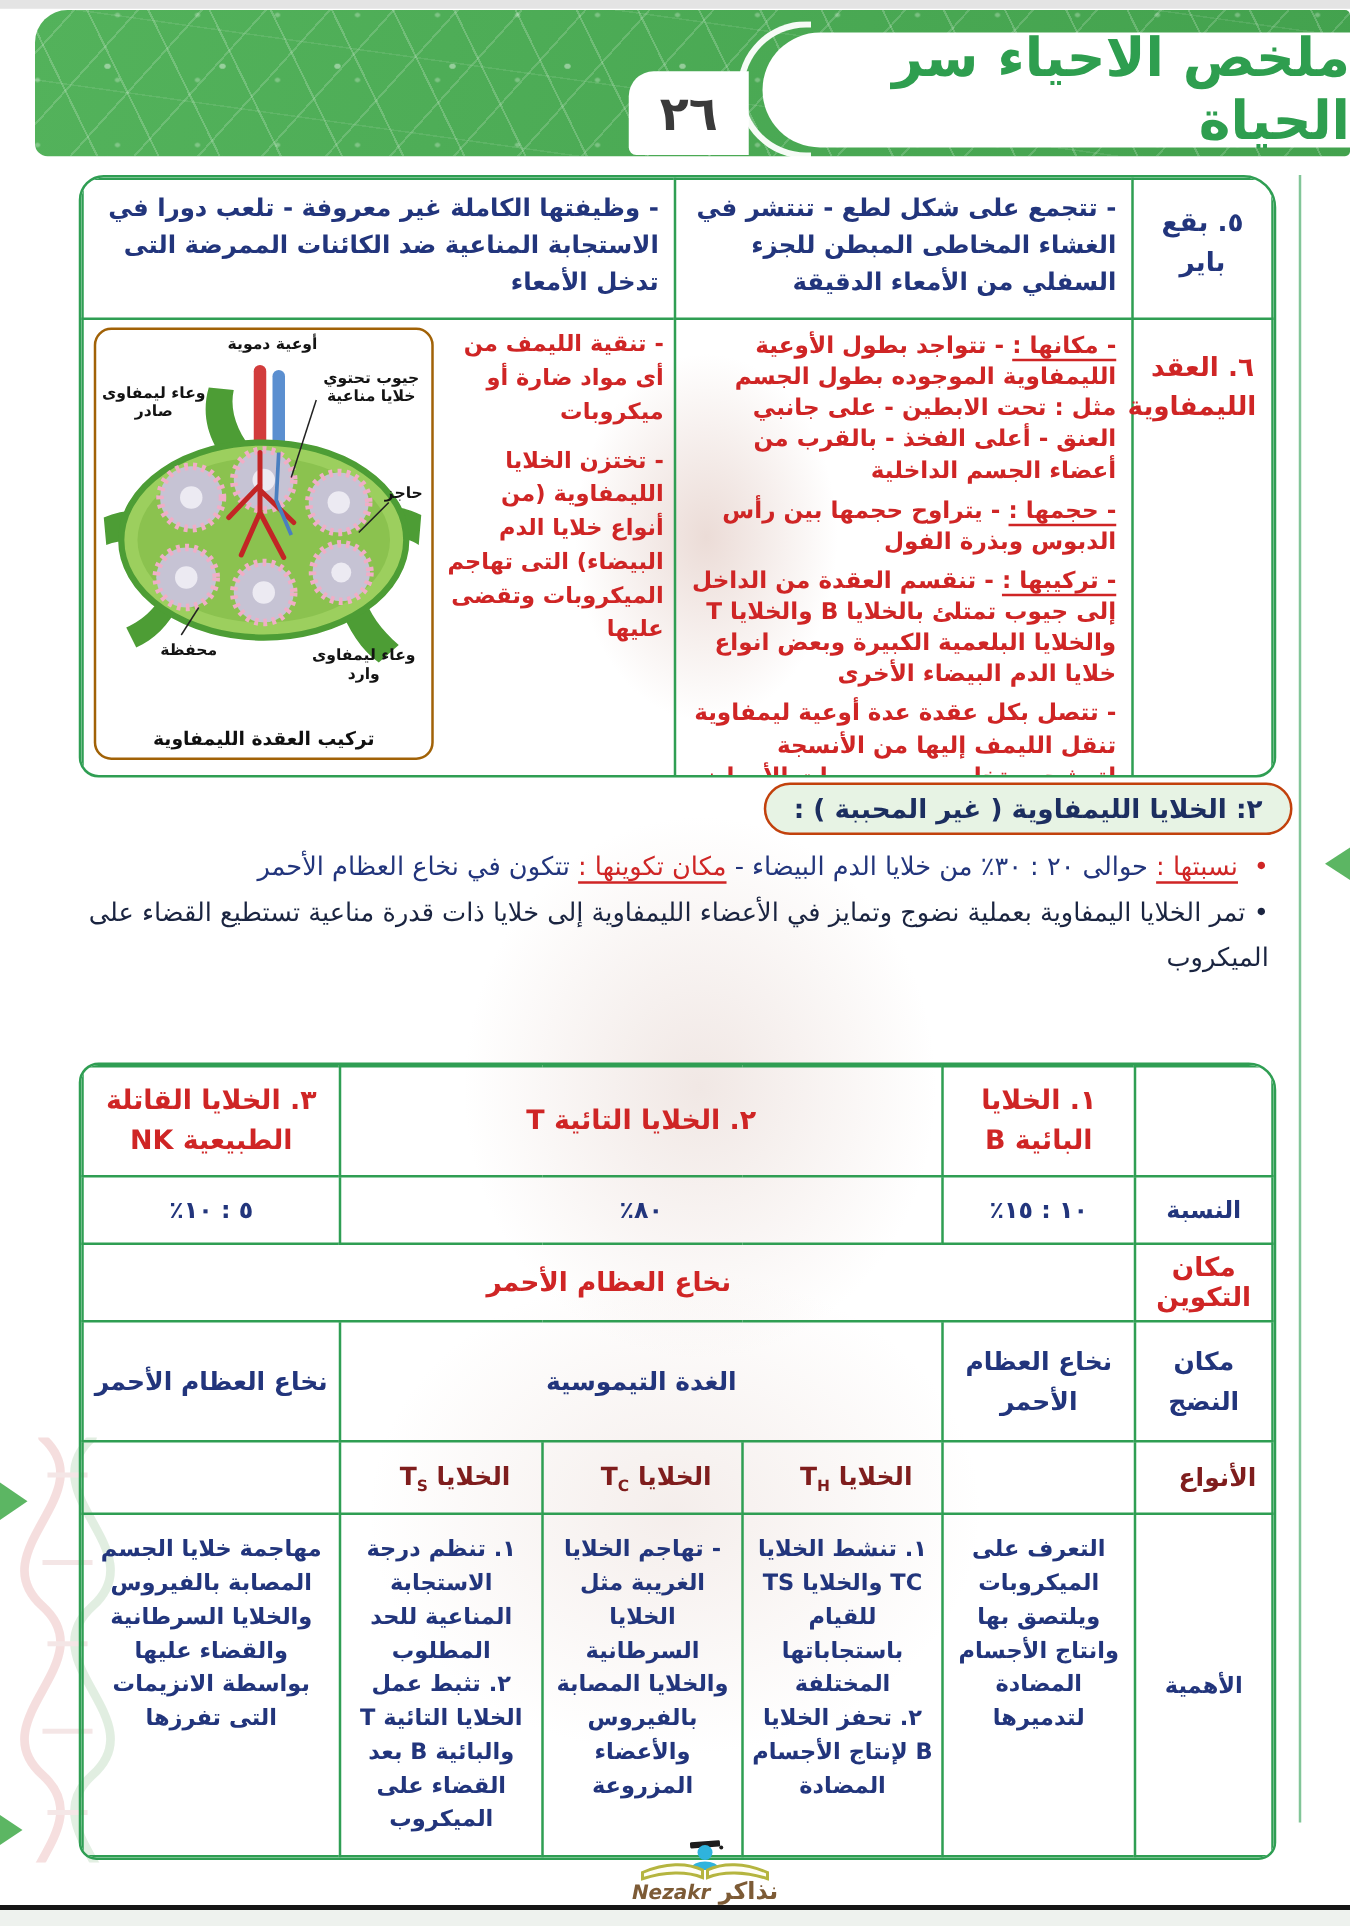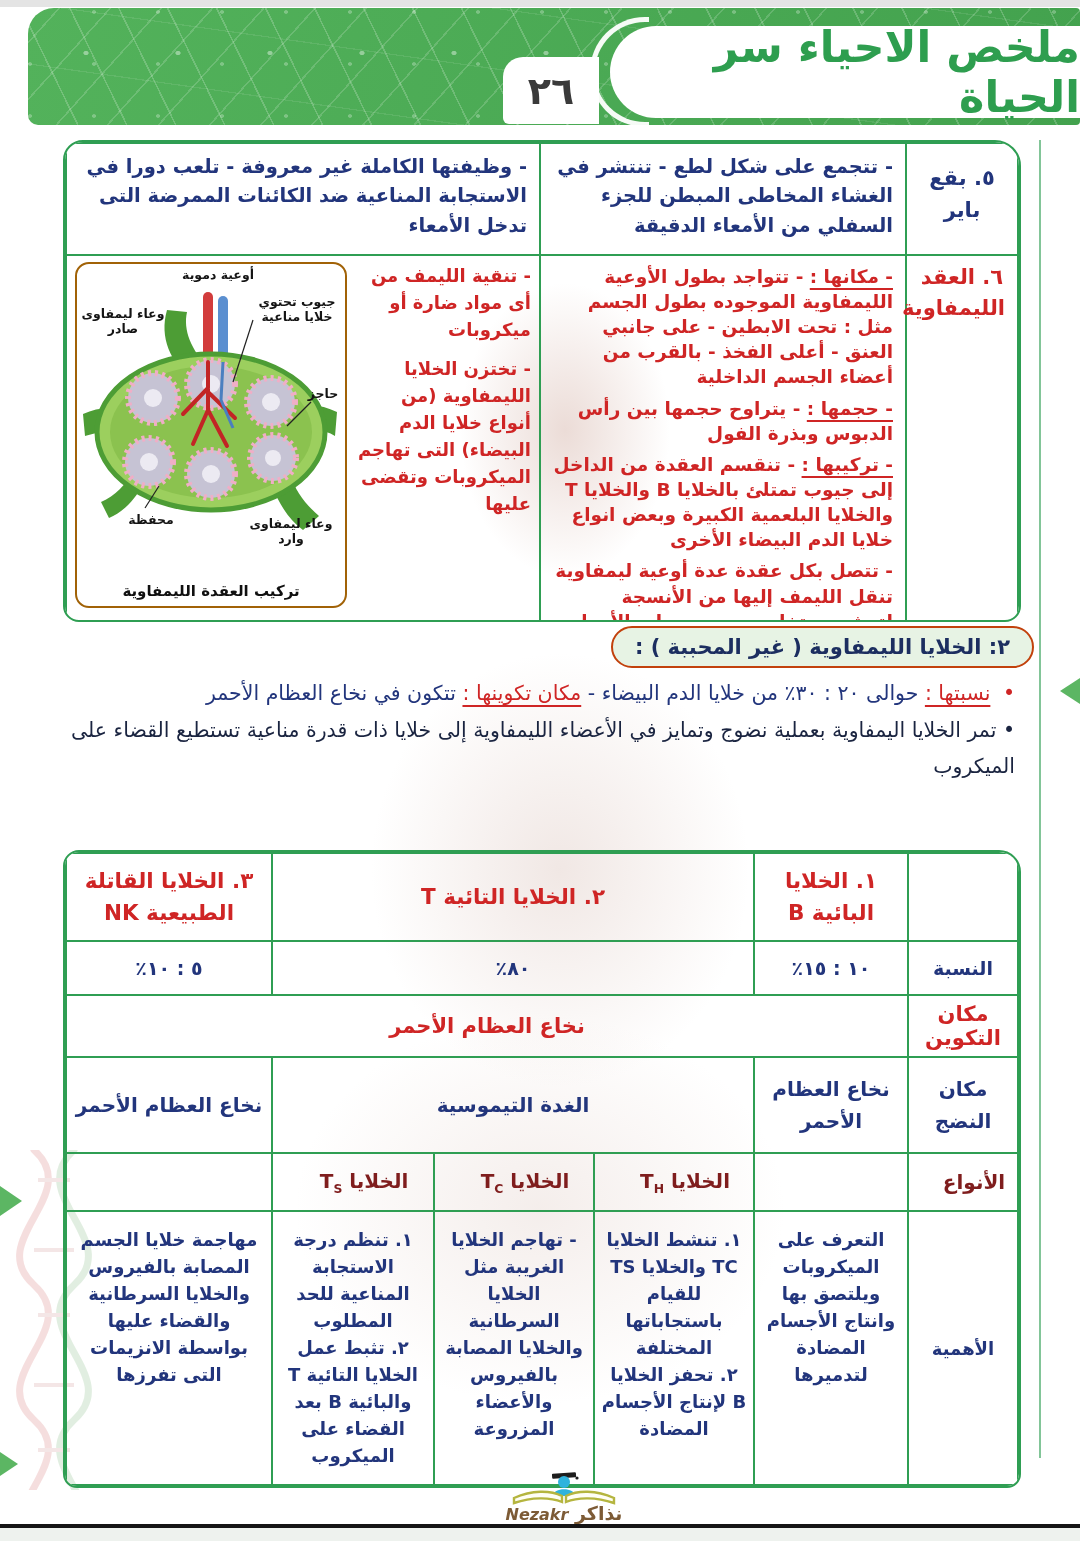--- a/index.html
+++ b/index.html
@@ -31,21 +31,21 @@
            border-radius:20px 0 0 6px;display:flex;align-items:center;justify-content:center;
            color:#3a3a3a;font-size:38px;font-weight:600;}
   
   .navy{color:#22357c;} .red{color:#cf2525;} .dark{color:#1a2440;}
   .kw{text-decoration:underline;text-decoration-thickness:2px;text-underline-offset:5px;}
   
   .t1wrap{top:140px;left:63px;width:954px;height:478px;border:2px solid #2f9e53;
           border-radius:20px 26px 16px 16px;overflow:hidden;background:transparent;}
   table.t1{width:100%;height:100%;border-collapse:collapse;direction:rtl;table-layout:fixed;}
   .t1 td{border:2px solid #2f9e53;vertical-align:top;padding:8px 12px;background:transparent;}
-  .t1 .lblcell{text-align:center;font-weight:bold;font-size:21px;line-height:1.5;padding-top:6px;}
+  .t1 .lblcell{text-align:center;font-weight:bold;font-size:21px;line-height:1.5;padding-top:23px;}
   .t1 tr.r5 td{height:88px;}
   .t1 tr.r5 .lblcell{vertical-align:middle;padding-top:0;}
   .t1 p{margin:0 0 6px;font-size:18.5px;font-weight:bold;line-height:1.36;text-align:right;}
   .t1 .r5 p{font-size:19.5px;line-height:1.5;}
   .fncell{padding:6px 8px !important;}
   .fnflex{display:flex;gap:6px;align-items:flex-start;}
   .fn-text{width:178px;font-size:18px;font-weight:bold;line-height:1.5;}
   .fn-text p{font-size:18px;line-height:1.5;margin:0 0 12px;}
   
   .diagram{flex:none;width:268px;height:342px;position:relative;border:2px solid #a16207;

